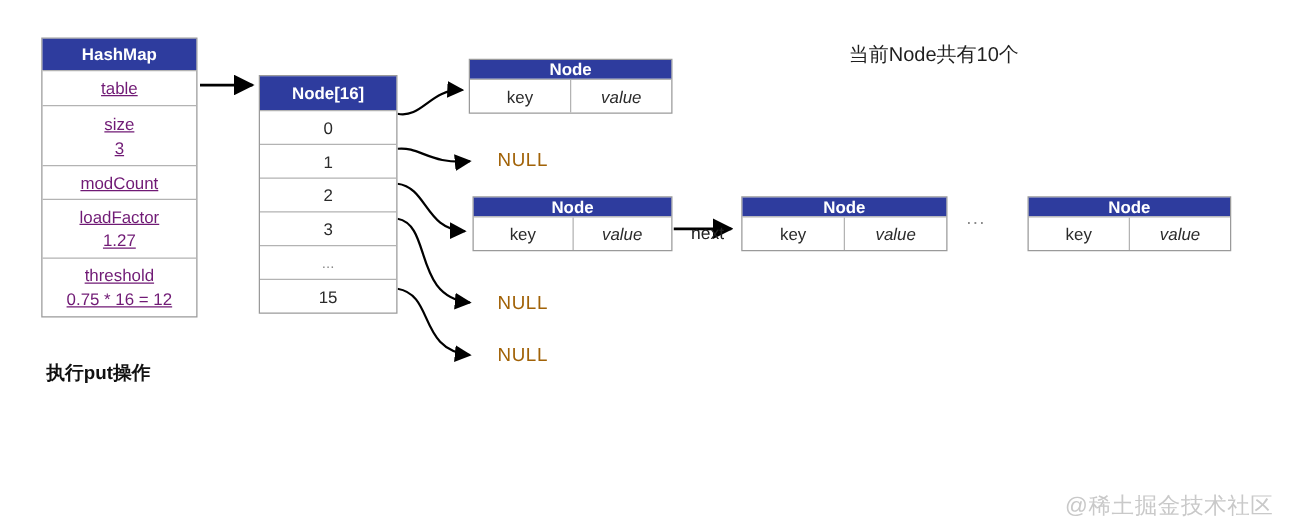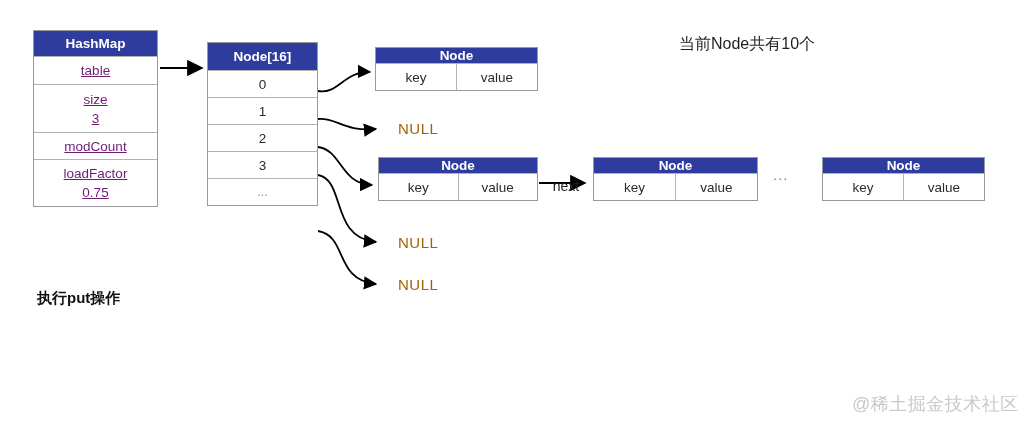--- a/index.html
+++ b/index.html
@@ -30,36 +30,36 @@
   .hm .box-header{height:25px;}
   .hm-row{
     border-top:1px solid var(--border);
     display:flex;flex-direction:column;align-items:center;justify-content:center;
     font-size:13.5px;color:#701a75;line-height:19px;text-decoration:underline;
   }
   .hm-row.h1{height:28px;}
   .hm-row.h2{height:47px;}
   .hm-row.h2b{height:48px;text-align:right;}
   
-  .arr{left:207px;top:42px;width:111px;}
+  .arr{left:207px;top:60px;width:111px;}
   .arr .box-header{height:27px;}
   .arr-row{
     height:27px;border-top:1px solid var(--border);
     display:flex;align-items:center;justify-content:center;
     font-size:13.5px;color:#2b2b2b;
   }
   .arr-row.ellipsis{color:#8a8a8a;font-size:12px;}
   
   .node .box-header{height:15px;}
   .node-body{display:flex;height:27px;border-top:1px solid var(--border);}
   .node-cell{
     flex:1;display:flex;align-items:center;justify-content:center;
     font-size:13.5px;color:#2b2b2b;
   }
-  .node-cell + .node-cell{border-left:1px solid var(--border);}
+  .node-cell + .node-cell{border-left:1px solid var(--border);font-style:italic;}
   .n1{left:375px;top:47px;width:163px;}
   .n2{left:378px;top:157px;width:160px;}
   .n3{left:593px;top:157px;width:165px;}
   .n4{left:822px;top:157px;width:163px;}
   
   .lbl{position:absolute;color:#2b2b2b;white-space:nowrap;}
   .null-lbl{font-size:15px;letter-spacing:0.5px;color:#a16207;line-height:16px;}
   .null-0{left:398px;top:121px;}
   .null-1{left:398px;top:235px;}
   .null-2{left:398px;top:277px;}
@@ -102,31 +102,36 @@
     </div>
     <div class="hm-row h2b">
       <div>size</div>
       <div>3</div>
     </div>
     <div class="hm-row h1" style="height:27px;">
       <div>modCount</div>
     </div>
     <div class="hm-row h2">
       <div>loadFactor</div>
-      <div>0.75</div>
+      <div>1.27</div>
+    </div>
+    <div class="hm-row h2">
+      <div>threshold</div>
+      <div>0.75 * 16 = 12</div>
     </div>
   </div>
 
   <div class="box arr">
     <div class="box-header">Node[16]</div>
     <div class="arr-row">0</div>
     <div class="arr-row">1</div>
     <div class="arr-row">2</div>
     <div class="arr-row">3</div>
     <div class="arr-row ellipsis">...</div>
+    <div class="arr-row">15</div>
   </div>
 
   <div class="box node n1">
     <div class="box-header">Node</div>
     <div class="node-body">
       <div class="node-cell">key</div>
       <div class="node-cell">value</div>
     </div>
   </div>
 

